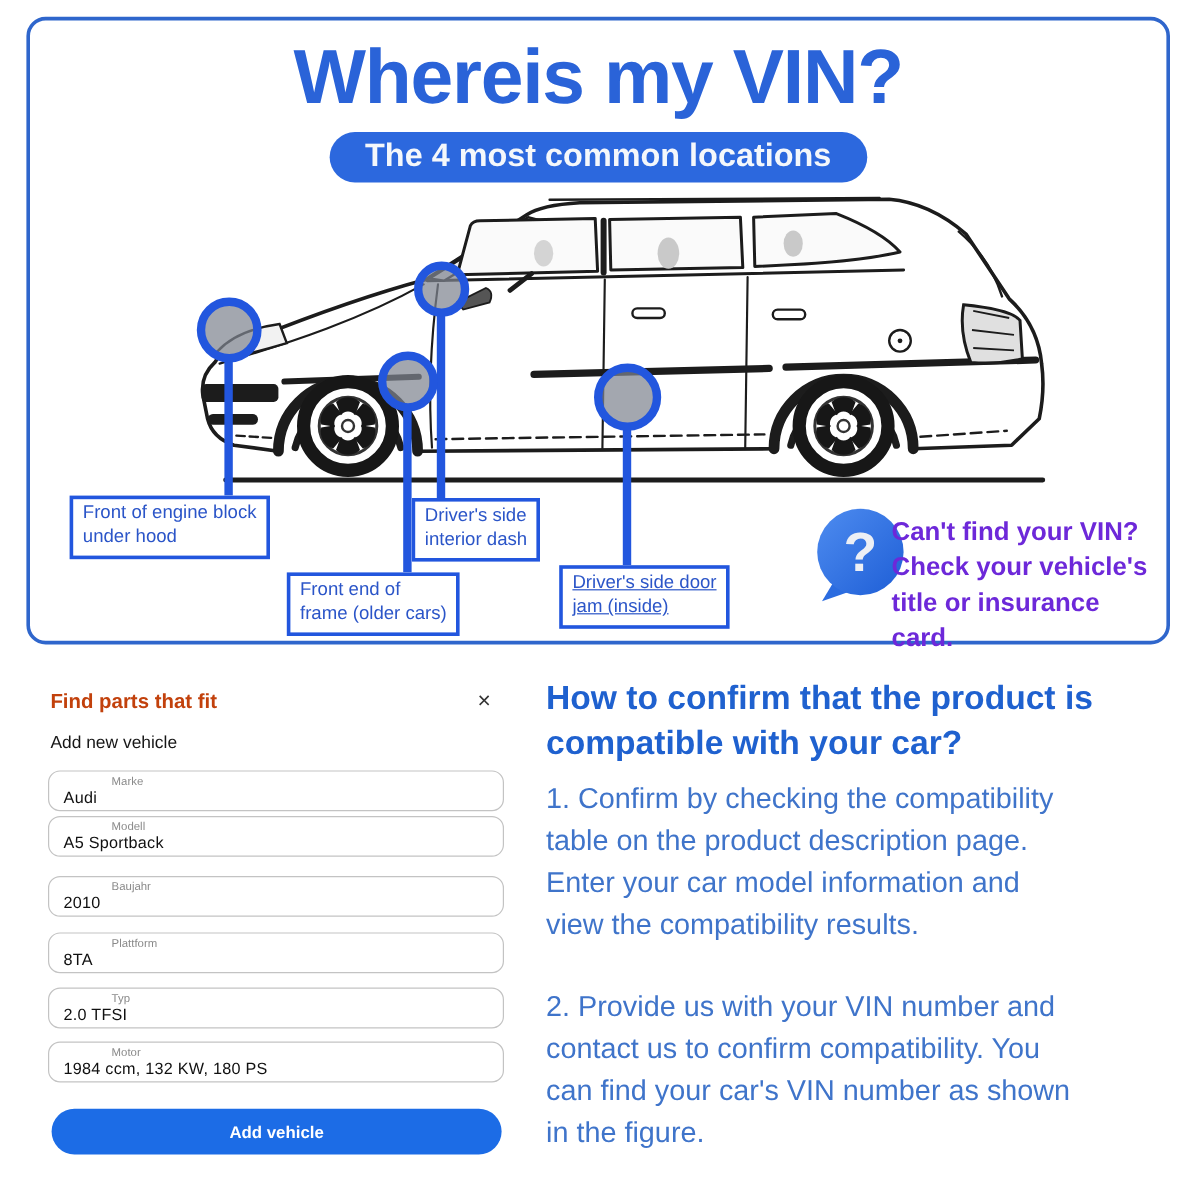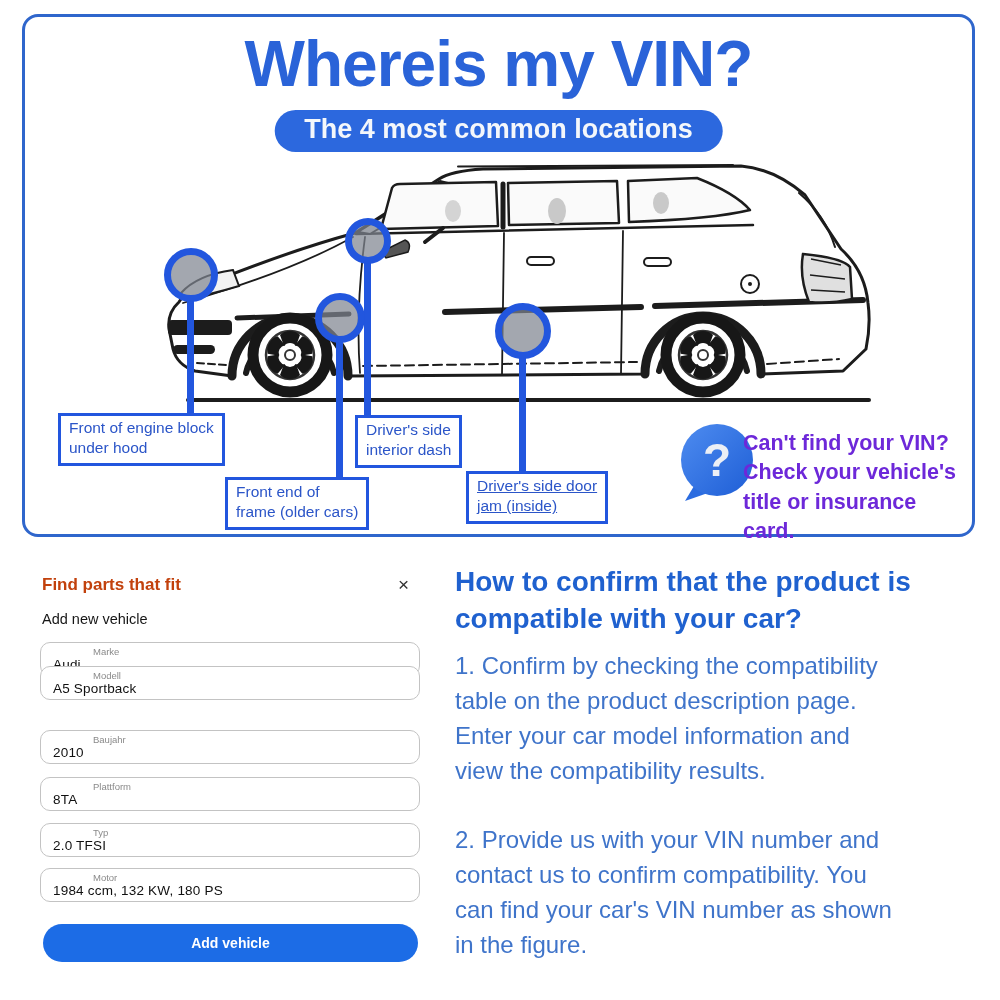--- a/index.html
+++ b/index.html
@@ -119,23 +119,23 @@
     <div class="marker-circle" style="left:290px; top:276px; width:50px; height:50px;"></div>
     <div class="marker-circle" style="left:470px; top:286px; width:56px; height:56px;"></div>
 
     <div class="marker-line" style="left:162px; top:281px; height:115px;"></div>
     <div class="marker-line" style="left:339px; top:246px; height:152px;"></div>
     <div class="marker-line" style="left:311px; top:322px; height:138px;"></div>
     <div class="marker-line" style="left:494px; top:340px; height:114px;"></div>
 
     <div class="callout" style="left:33px;  top:396px;">Front of engine block
 under hood</div>
-    <div class="callout" style="left:330px; top:398px;">Driver's side
+    <div class="callout" style="left:318px; top:398px;">Driver's side
 interior dash</div>
-    <div class="callout" style="left:200px; top:460px;">Front end of
+    <div class="callout" style="left:214px; top:460px;">Front end of
 frame (older cars)</div>
     <div class="callout" style="left:441px; top:454px;text-decoration:underline;">Driver's side door
 jam (inside)</div>
 
     <svg class="help-icon" viewBox="0 0 86 90">
       <defs>
         <linearGradient id="qg" x1="0" y1="0" x2="1" y2="1">
           <stop offset="0" stop-color="#4e8cf0"></stop>
           <stop offset="1" stop-color="#1e5ed6"></stop>
         </linearGradient>
@@ -151,21 +151,21 @@
   </div>
 
   <div class="form-title">Find parts that fit</div>
   <div class="form-close">×</div>
   <div class="form-sub">Add new vehicle</div>
 
   <div class="field" style="top:642px;">
     <div class="f-label">Marke</div>
     <div class="f-value">Audi</div>
   </div>
-  <div class="field" style="top:666px;">
+  <div class="field" style="top:680px;">
     <div class="f-label">Modell</div>
     <div class="f-value">A5 Sportback</div>
   </div>
   <div class="field" style="top:730px;">
     <div class="f-label">Baujahr</div>
     <div class="f-value">2010</div>
   </div>
   <div class="field" style="top:777px;">
     <div class="f-label">Plattform</div>
     <div class="f-value">8TA</div>

